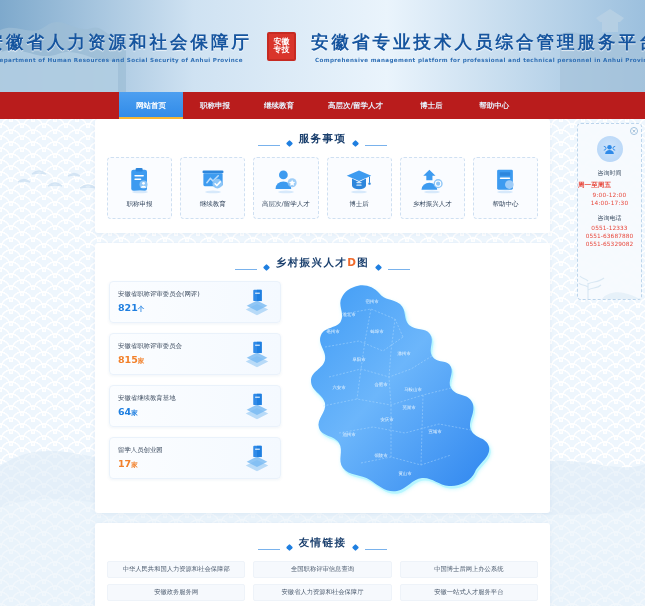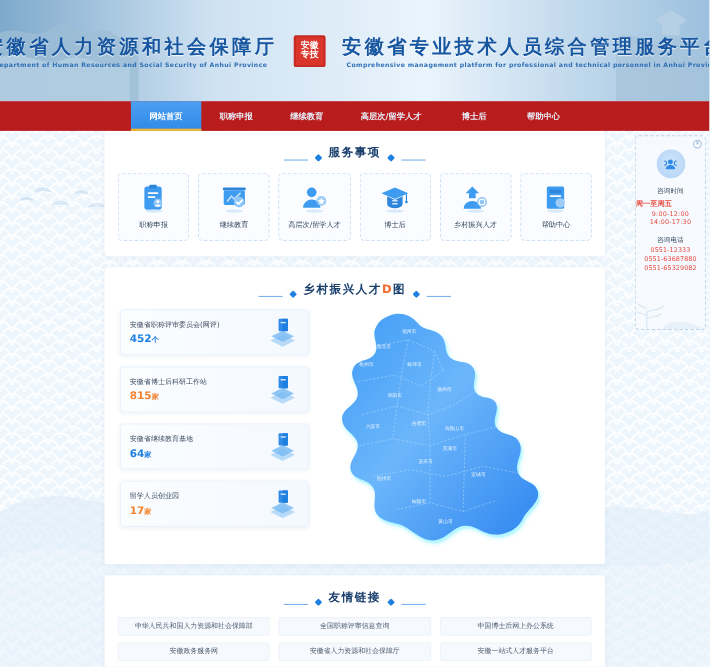--- a/index.html
+++ b/index.html
@@ -344,34 +344,34 @@
       <span class="dia"></span>
       <span class="line"></span>
     </div>
 
     <div class="map-body">
       <div class="stat-col">
 
         <div class="stat-card">
           <div class="stat-text">
             <div class="stat-name">安徽省职称评审委员会(网评)</div>
-            <div class="stat-num blue"><span>452</span><span class="unit">个</span></div>
+            <div class="stat-num blue"><span>821</span><span class="unit">个</span></div>
           </div>
           <svg class="stat-icon" viewBox="0 0 32 32">
             <path d="M4,24 L16,18 L28,24 L16,30 Z" fill="#9ecdf5" opacity=".7"></path>
             <path d="M5,20 L16,14.5 L27,20 L16,25.5 Z" fill="#77b9f2" opacity=".8"></path>
             <rect x="12" y="3" width="9" height="12" rx="1" fill="#2f8ae8"></rect>
             <rect x="16" y="3" width="5" height="12" fill="#1f7fe0"></rect>
             <rect x="14" y="6" width="5" height="1.3" fill="#fff" opacity=".85"></rect>
           </svg>
         </div>
 
         <div class="stat-card">
           <div class="stat-text">
-            <div class="stat-name">安徽省博士后科研工作站</div>
+            <div class="stat-name">安徽省职称评审委员会</div>
             <div class="stat-num orange"><span>815</span><span class="unit">家</span></div>
           </div>
           <svg class="stat-icon" viewBox="0 0 32 32">
             <path d="M4,24 L16,18 L28,24 L16,30 Z" fill="#9ecdf5" opacity=".7"></path>
             <path d="M5,20 L16,14.5 L27,20 L16,25.5 Z" fill="#77b9f2" opacity=".8"></path>
             <rect x="12" y="3" width="9" height="12" rx="1" fill="#2f8ae8"></rect>
             <rect x="16" y="3" width="5" height="12" fill="#1f7fe0"></rect>
             <rect x="14" y="6" width="5" height="1.3" fill="#fff" opacity=".85"></rect>
           </svg>
         </div>

